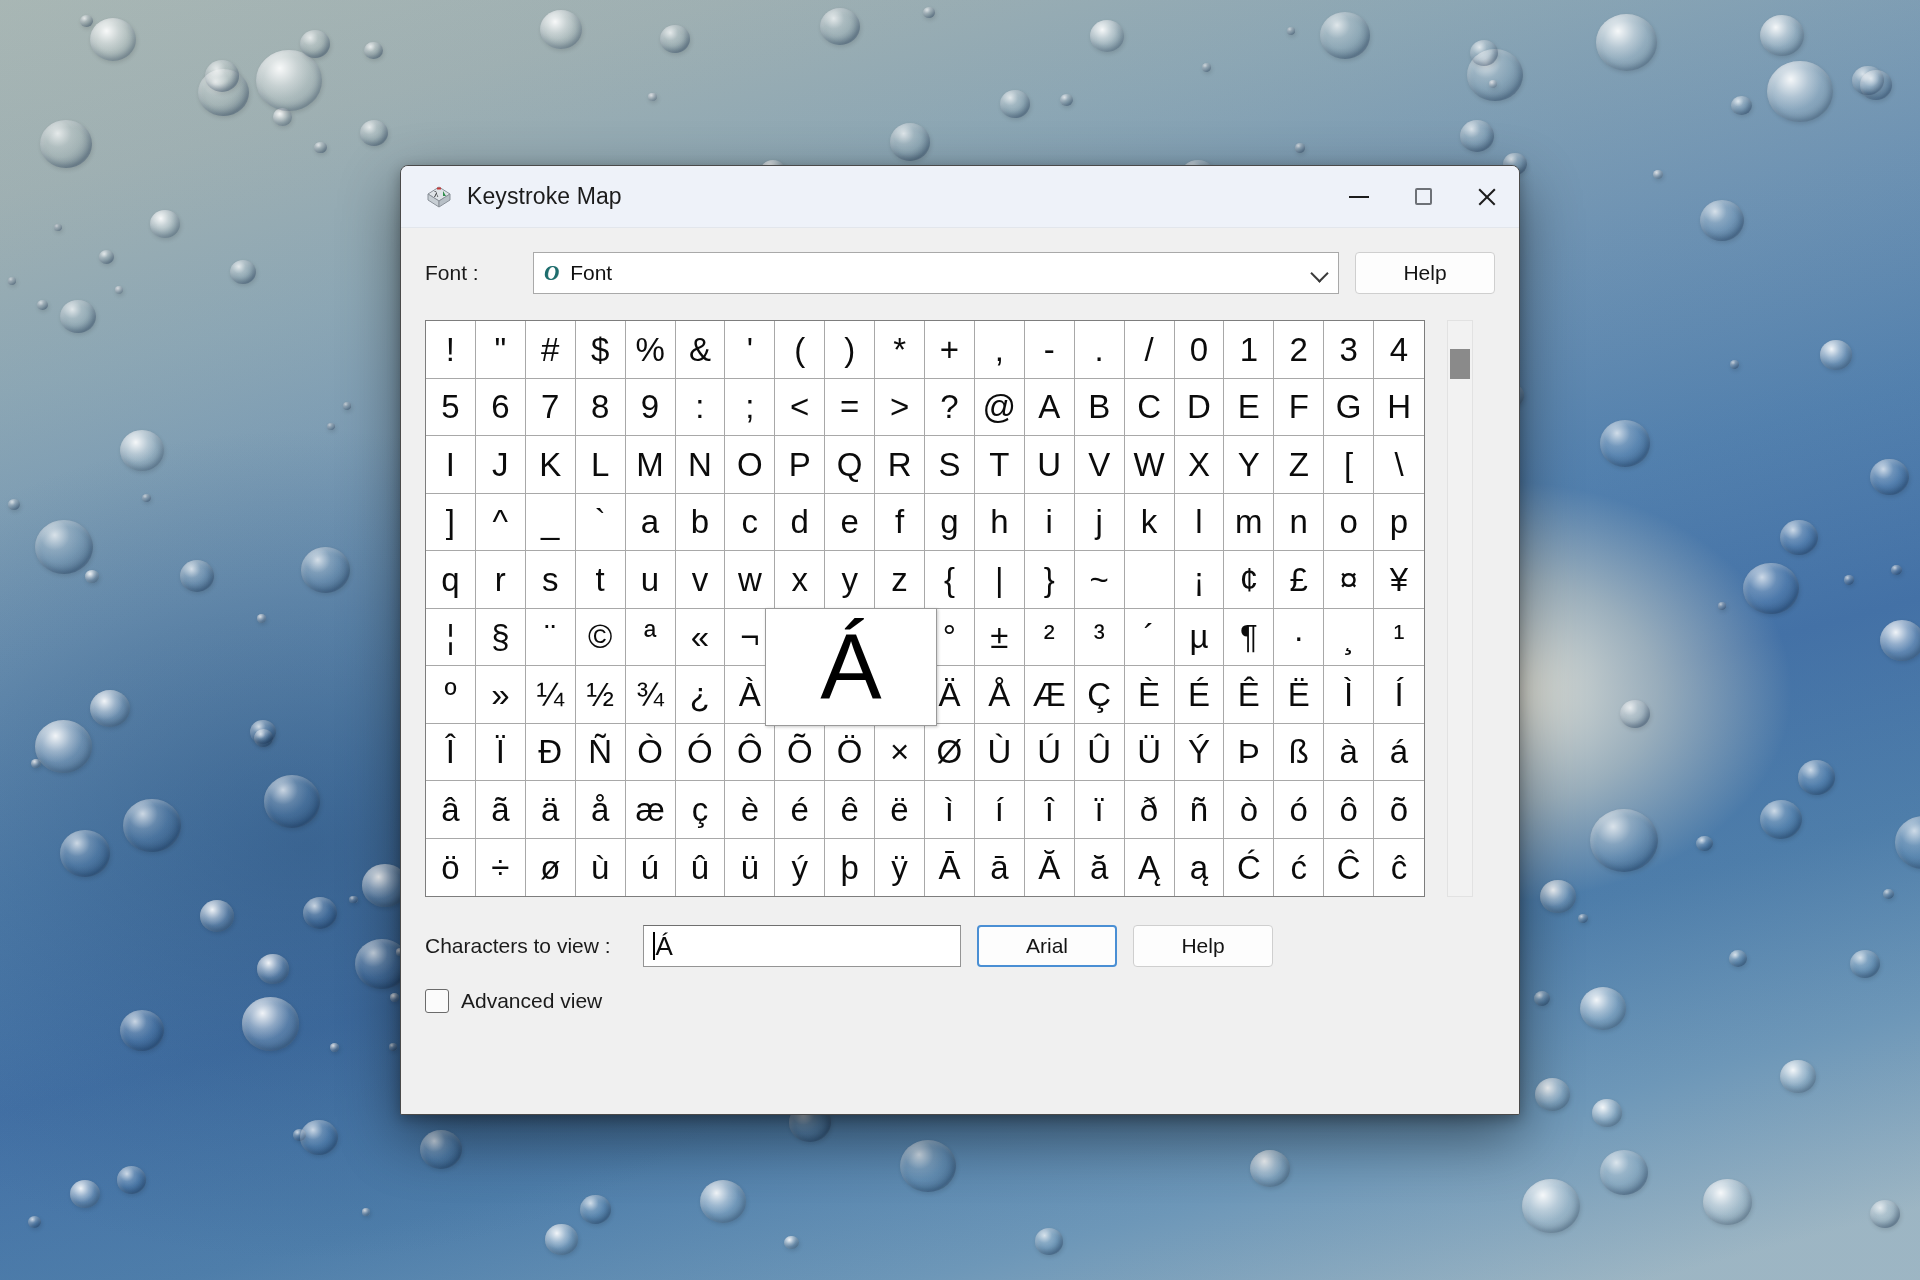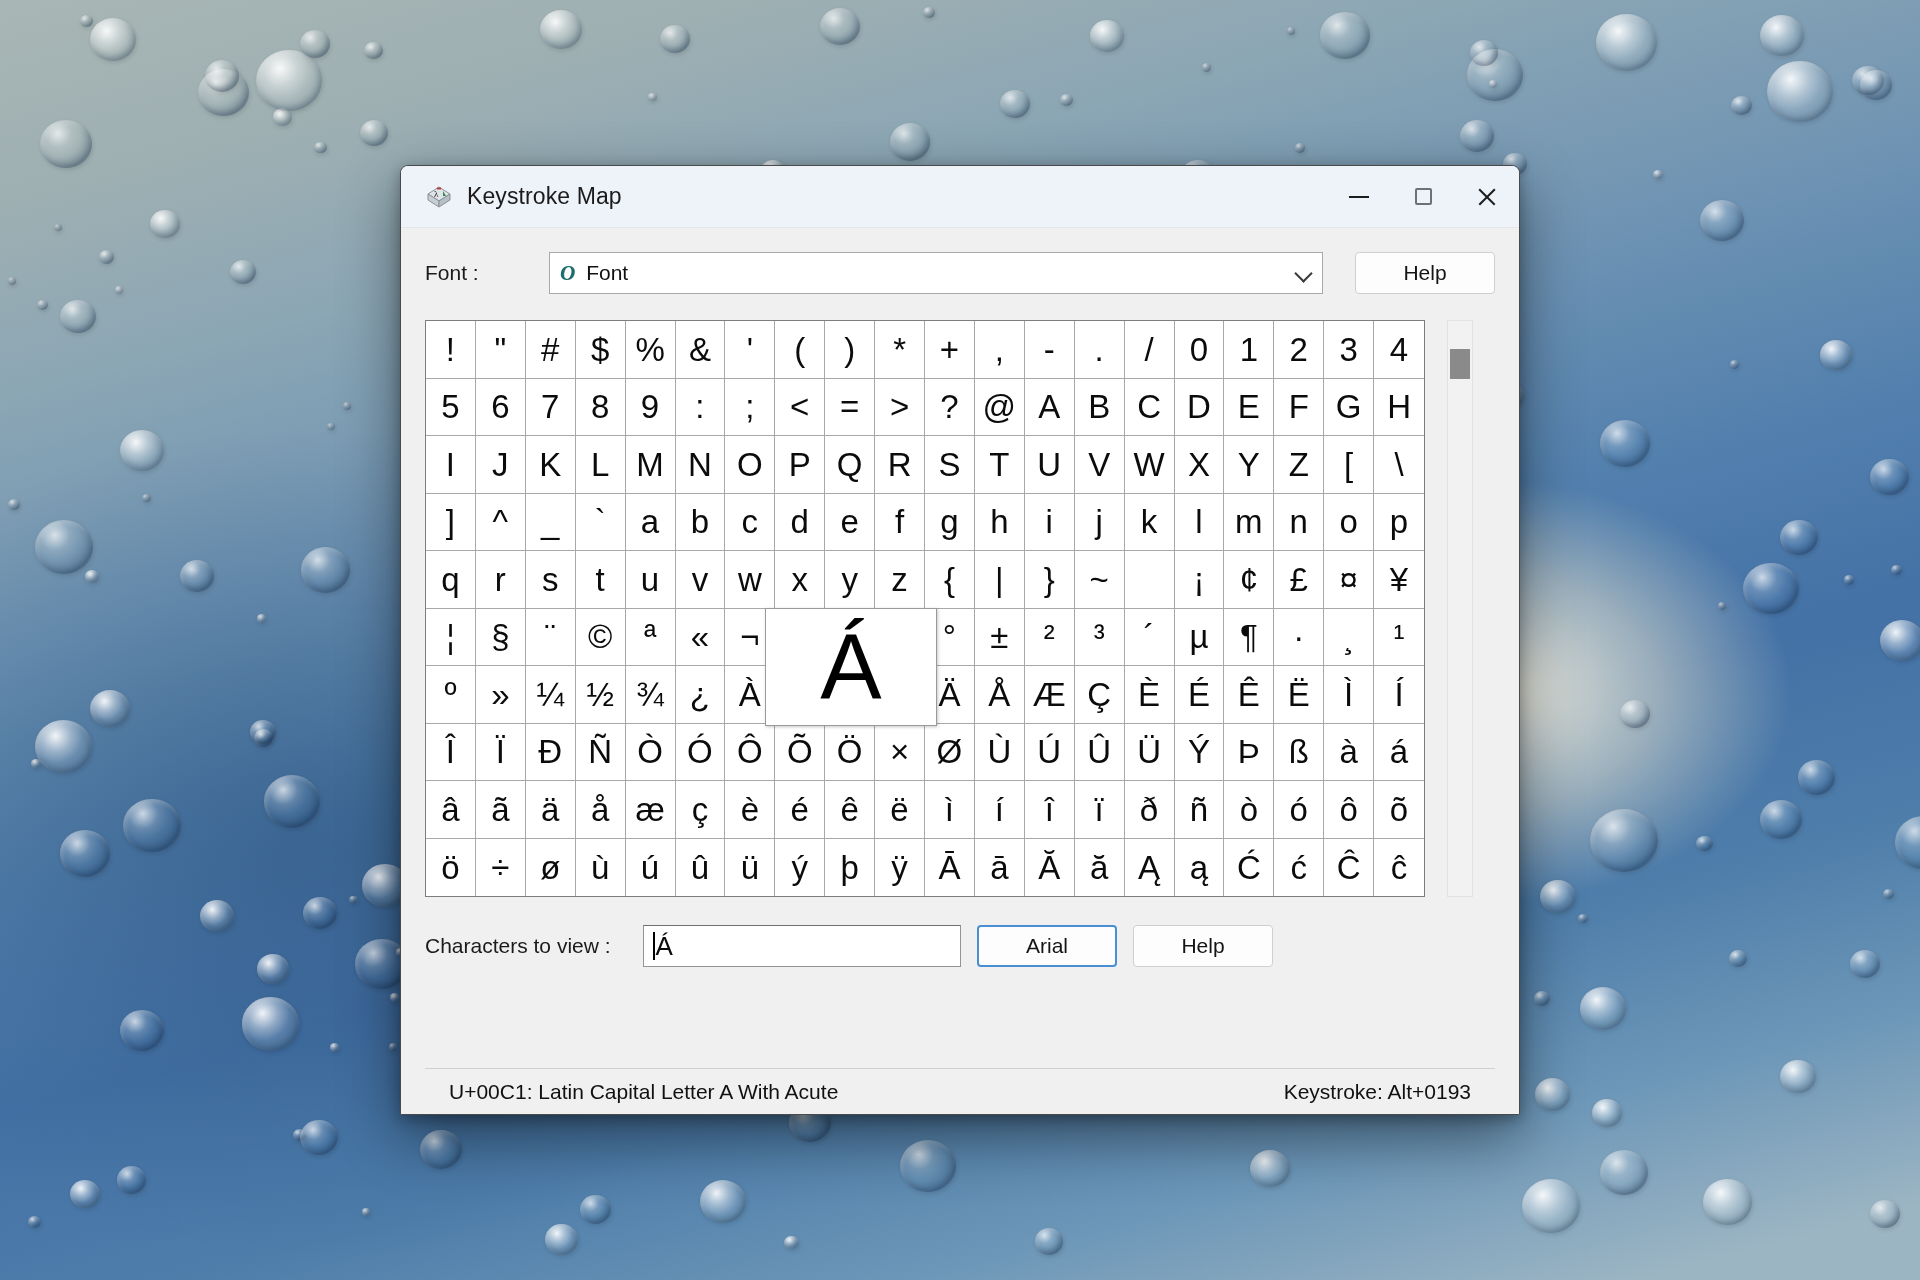--- a/index.html
+++ b/index.html
@@ -82,21 +82,21 @@
     flex: 1;
     background: #f0f0f0;
     padding: 0 24px;
     display: flex; flex-direction: column;
     position: relative;
   }
 
   
   #font-row {
     display: flex; align-items: center;
-    margin-top: 24px; flex: none; gap: 16px;
+    margin-top: 24px; flex: none;
   }
   #font-label {
     font-size: 21px; color: #1b1b1b;
     width: 108px; flex: none;
   }
   #font-select {
     flex: 1;
     height: 42px;
     background: #ffffff;
     border: 1px solid #a9a9a9;
@@ -716,20 +716,20 @@
     <div id="copy-row">
       <div id="copy-label">Characters to view :</div>
       <div id="copy-input">
         <span id="copy-caret"></span>
         <span id="copy-value">Á</span>
       </div>
       <div class="action-btn focused">Arial</div>
       <div class="action-btn">Help</div>
     </div>
 
-
-    <div id="statusbar">
-      <div id="status-text">U+00C1: Latin Capital Letter A With Acute</div>
-      <div id="status-keystroke">Keystroke: Alt+0193</div>
+    <div id="advanced-row">
+      <div id="advanced-box"></div>
+      <div id="advanced-label">Advanced view</div>
     </div>
+
 
   </div>
 </div>
 
 </body></html>

